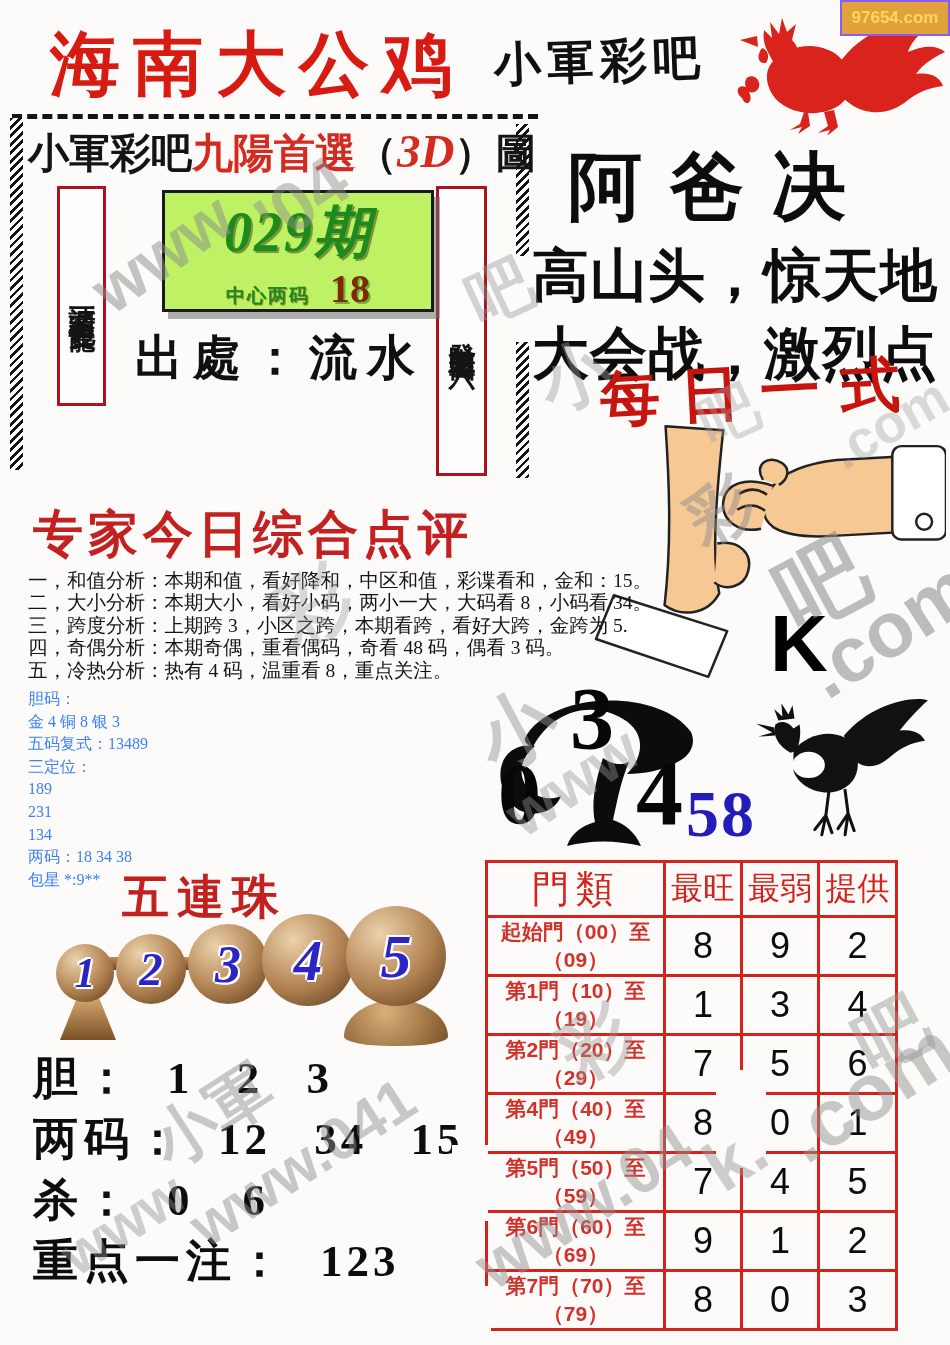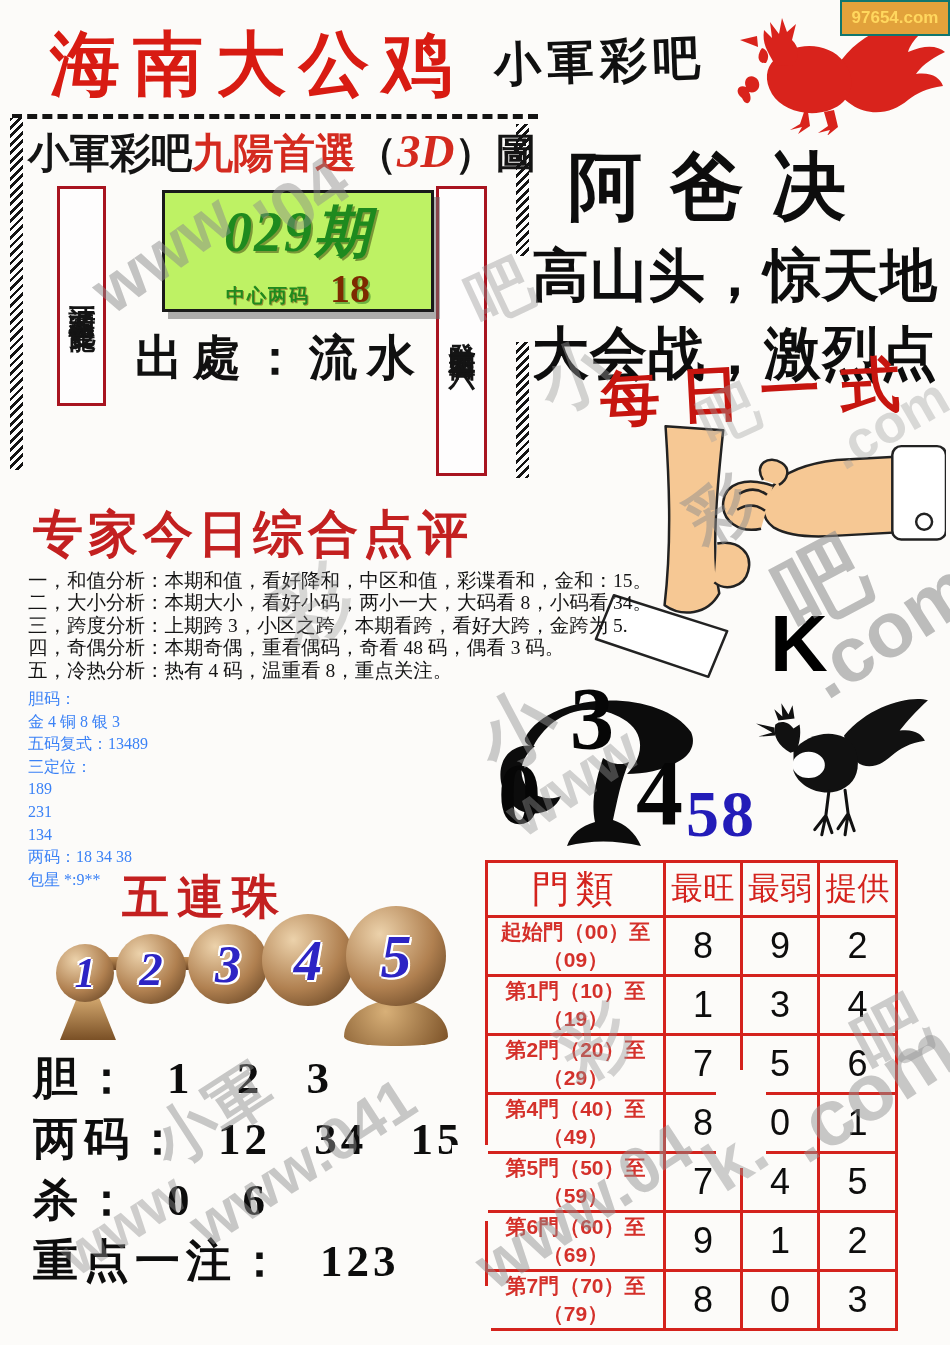--- a/index.html
+++ b/index.html
@@ -1,21 +1,21 @@
 <!DOCTYPE html>
 <html><head>
 <meta charset="utf-8">
 <style>
   html,body{margin:0;padding:0;background:#fff;}
   .canvas{position:relative;width:950px;height:1345px;background:#fcfbf9;overflow:hidden;
           font-family:"Liberation Serif","DejaVu Serif",serif;}
 
   
   .badge{position:absolute;right:0;top:0;width:110px;height:36px;background:#e2a23b;
-         border:2px solid #0f766e;box-sizing:border-box;display:flex;align-items:center;justify-content:center;
+         border:2px solid #8b5cf6;box-sizing:border-box;display:flex;align-items:center;justify-content:center;
          color:#ffd75e;font:bold 17px "Liberation Sans",sans-serif;z-index:4;}
 
   
   .main-title{position:absolute;left:50px;top:18px;font-size:70px;font-weight:bold;color:#d81b12;
               letter-spacing:13px;white-space:nowrap;z-index:2;}
   .brand{position:absolute;left:494px;top:30px;font-size:47px;font-weight:bold;color:#101010;
          letter-spacing:6px;transform:rotate(-2deg);white-space:nowrap;z-index:2;}
   .rooster-red{position:absolute;left:712px;top:10px;width:235px;height:125px;z-index:2;}
 
   

